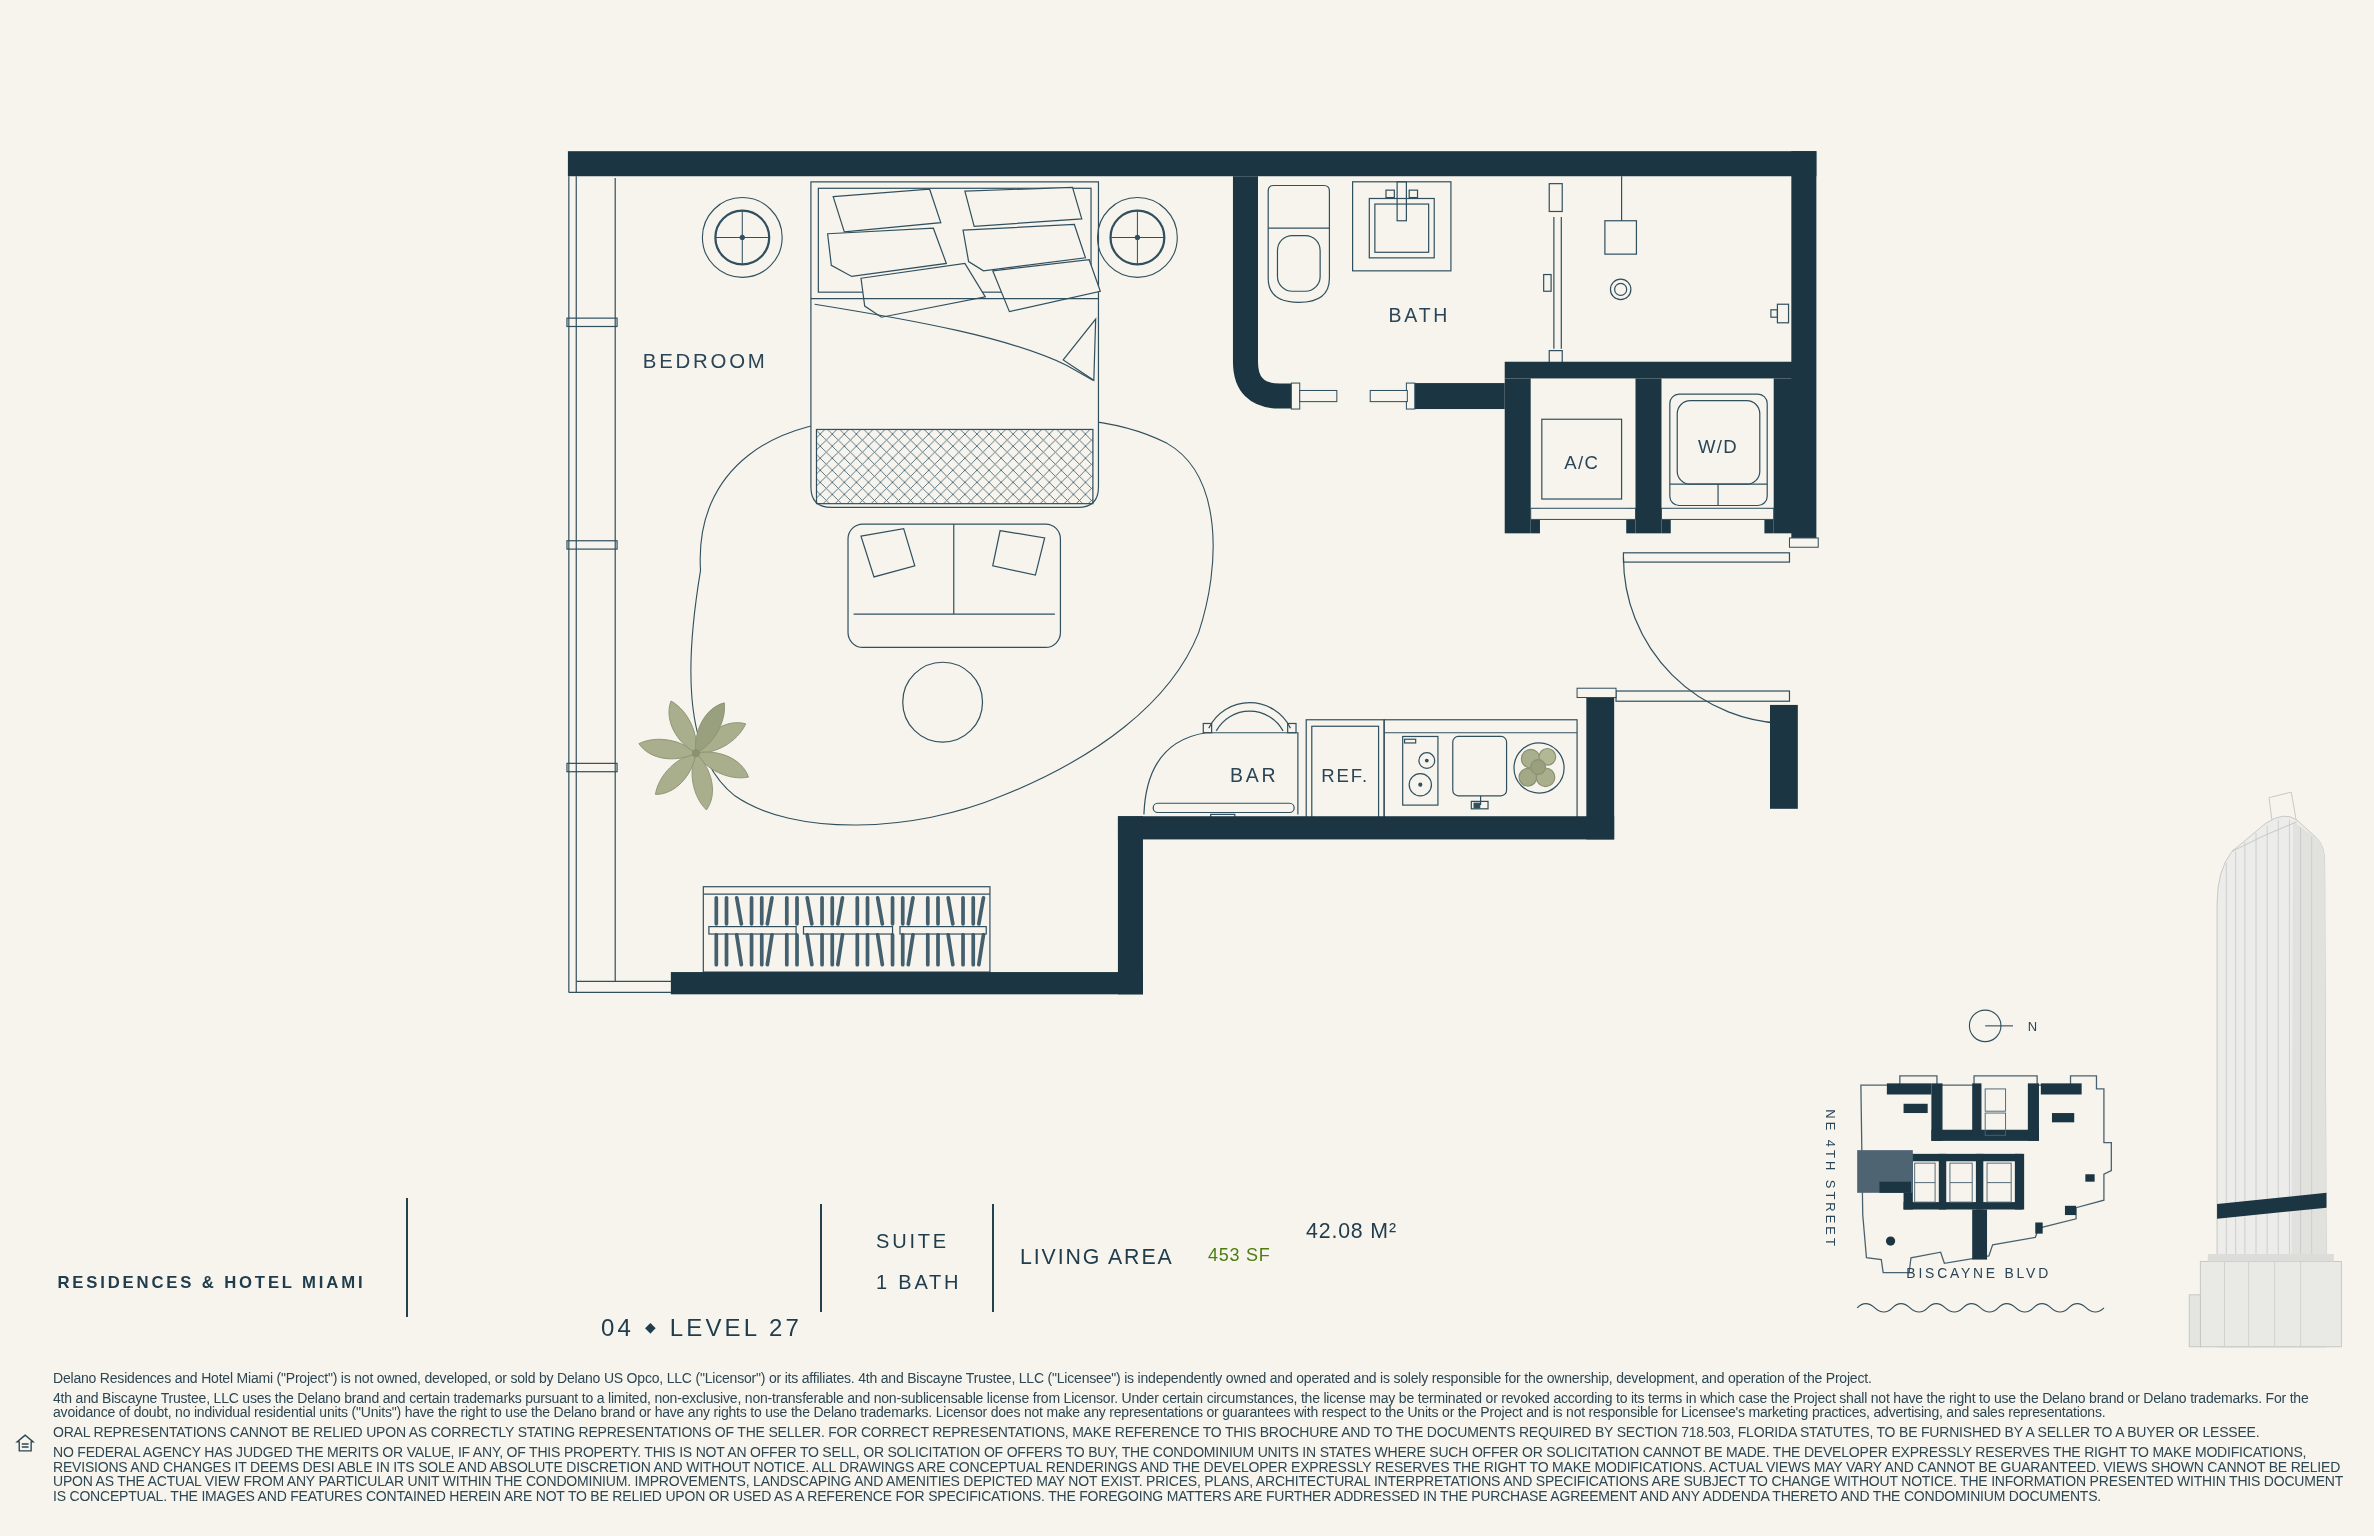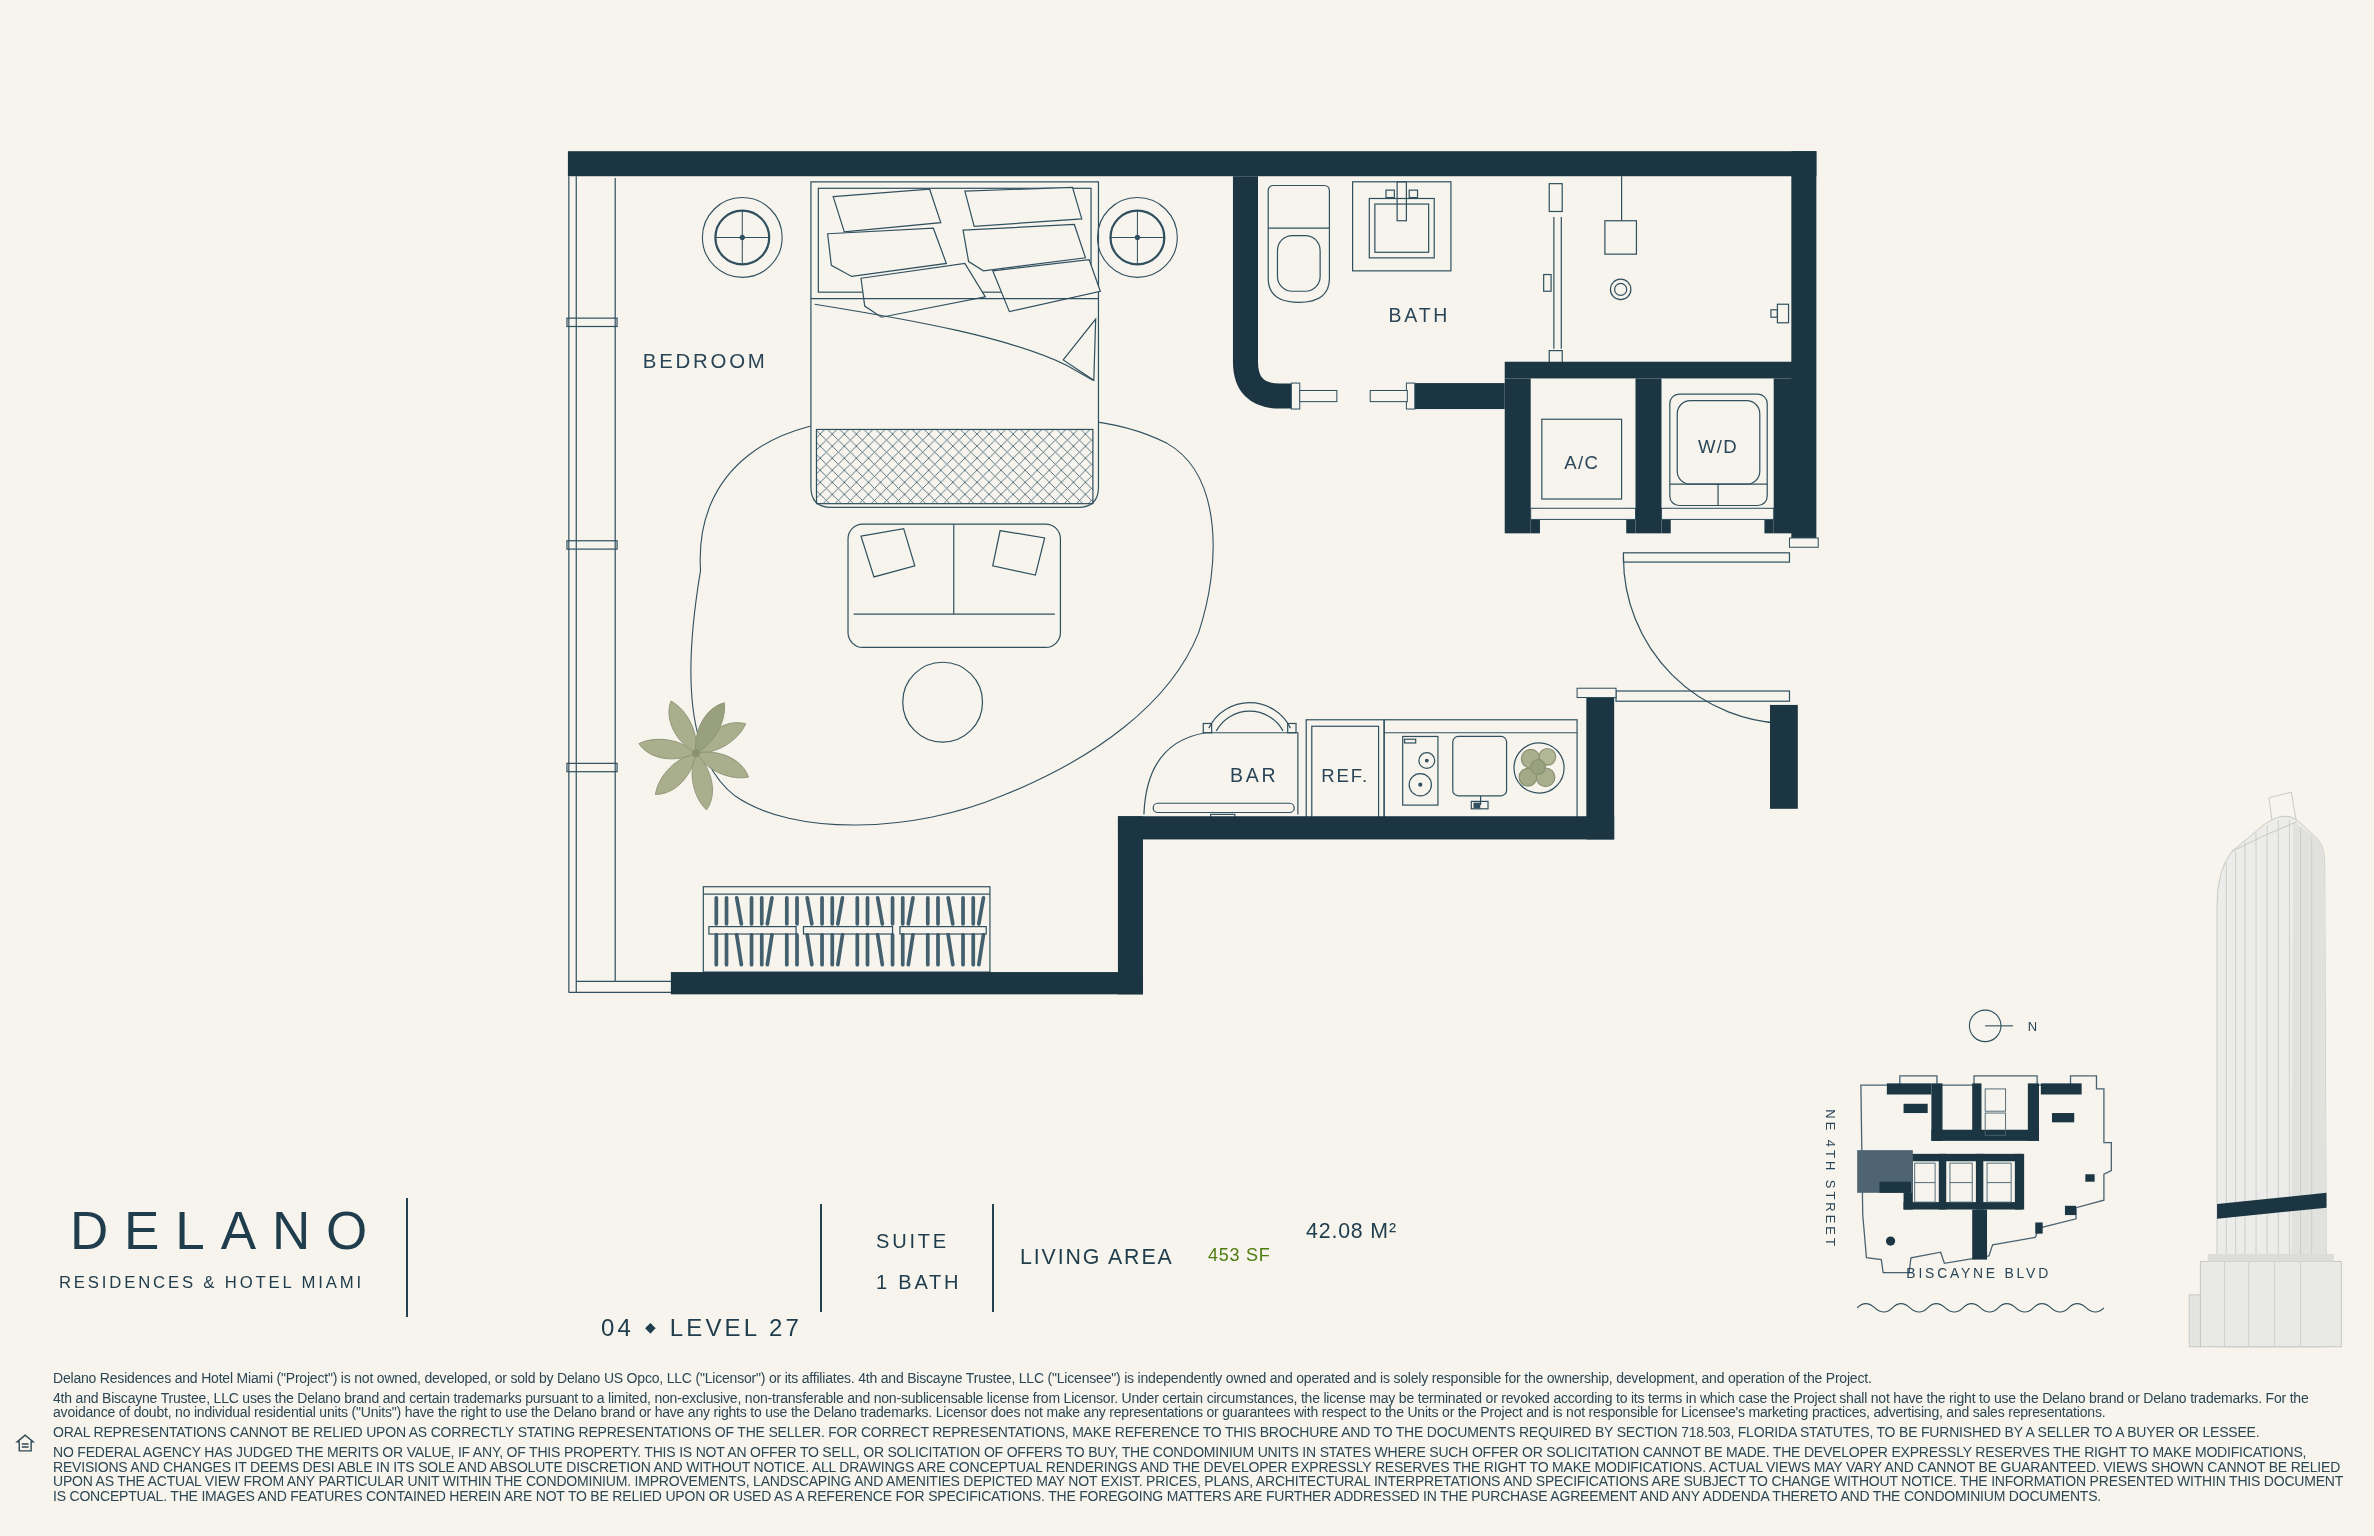--- a/index.html
+++ b/index.html
@@ -3,21 +3,21 @@
 <meta charset="utf-8">
 <style>
   html,body{margin:0;padding:0;background:#f6f4ed;}
   .page{position:relative;width:2375px;height:1536px;background:#f6f4ed;overflow:hidden;
         font-family:"Liberation Sans",sans-serif;color:#203d4d;}
   .abs{position:absolute;}
   svg text{font-family:"Liberation Sans",sans-serif;fill:#2a4557;}
   .logo{left:54px;top:1200px;width:312px;text-align:center;font-size:53px;letter-spacing:.30em;
         text-indent:.30em;font-weight:400;color:#203d4d;}
   .tagline{left:54px;top:1273px;width:312px;text-align:center;font-size:16.7px;letter-spacing:.17em;
-        text-indent:.17em;font-weight:400;color:#203d4d;}
+        text-indent:.17em;font-weight:700;color:#203d4d;}
   .vdiv{width:1.9px;background:#24414f;}
   .d1{left:406px;top:1198px;height:119px;}
   .d2{left:820px;top:1204px;height:108px;}
   .d3{left:992px;top:1204px;height:108px;}
   .collection{left:427px;top:1215px;width:375px;text-align:center;font-family:"Liberation Serif",serif;
         font-size:40px;color:#203d4d;}
   .unitline{left:427px;top:1274px;width:375px;text-align:right;font-size:24px;letter-spacing:.13em;color:#203d4d;margin-top:40px;}
   .unitline .sep{font-size:14px;vertical-align:3.7px;padding:0 11px;}
   .suite{left:876px;top:1230px;font-size:20px;letter-spacing:.14em;color:#203d4d;}
   .bath1{left:876px;top:1271px;font-size:20px;letter-spacing:.14em;color:#203d4d;}
@@ -292,21 +292,20 @@
          M2456,884 V1448 M2468,884 V1448 M2480,892 V1448 M2492,902 V1448"></path>
     <path d="M2406,918 Q2440,900 2476,886" fill="none"></path>
     <path fill="#1b3642" stroke="none" d="M2390,1298 L2508,1286 L2508,1302 L2390,1314 Z"></path>
     <rect x="2372" y="1360" width="152" height="92" fill="#e9e9e6"></rect>
     <path d="M2398,1360 V1452 M2424,1360 V1452 M2452,1360 V1452 M2480,1360 V1452" stroke="#cfcfcb"></path>
     <rect x="2380" y="1352" width="136" height="8" fill="#dcdcd9" stroke="none"></rect>
     <rect x="2360" y="1396" width="12" height="56" fill="#e4e4e1"></rect>
   </g>
 </svg>
 
-<div class="abs logo">DELANO</div>
 <div class="abs tagline">RESIDENCES &amp; HOTEL MIAMI</div>
 <div class="abs vdiv d1"></div>
 <div class="abs unitline">
   <span>04</span><span class="sep">◆</span><span>LEVEL 27</span>
 </div>
 <div class="abs vdiv d2"></div>
 <div class="abs suite">SUITE</div>
 <div class="abs bath1">1 BATH</div>
 <div class="abs vdiv d3"></div>
 <div class="abs living">LIVING AREA</div>

